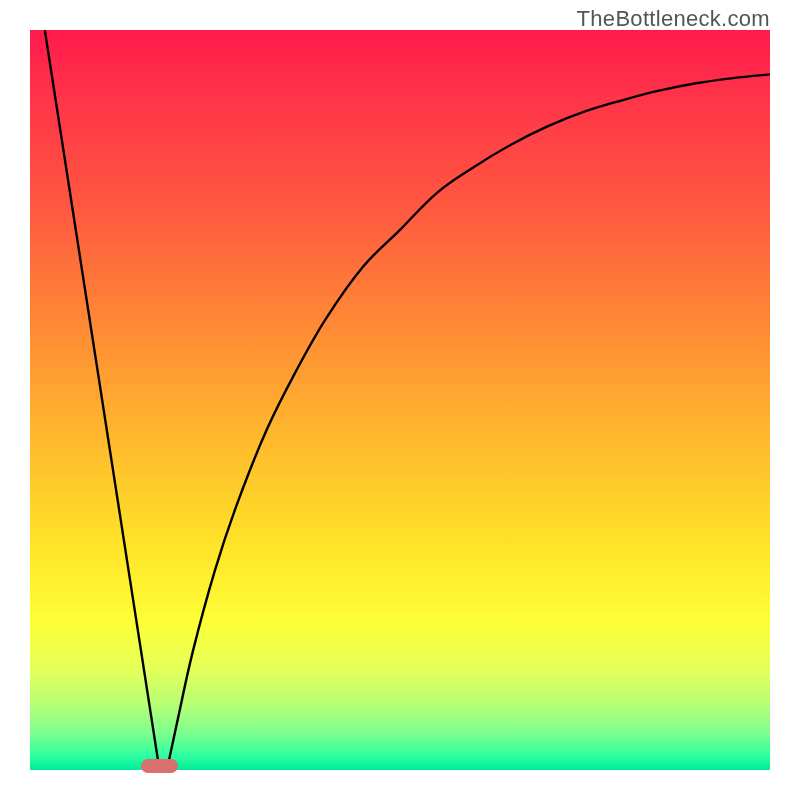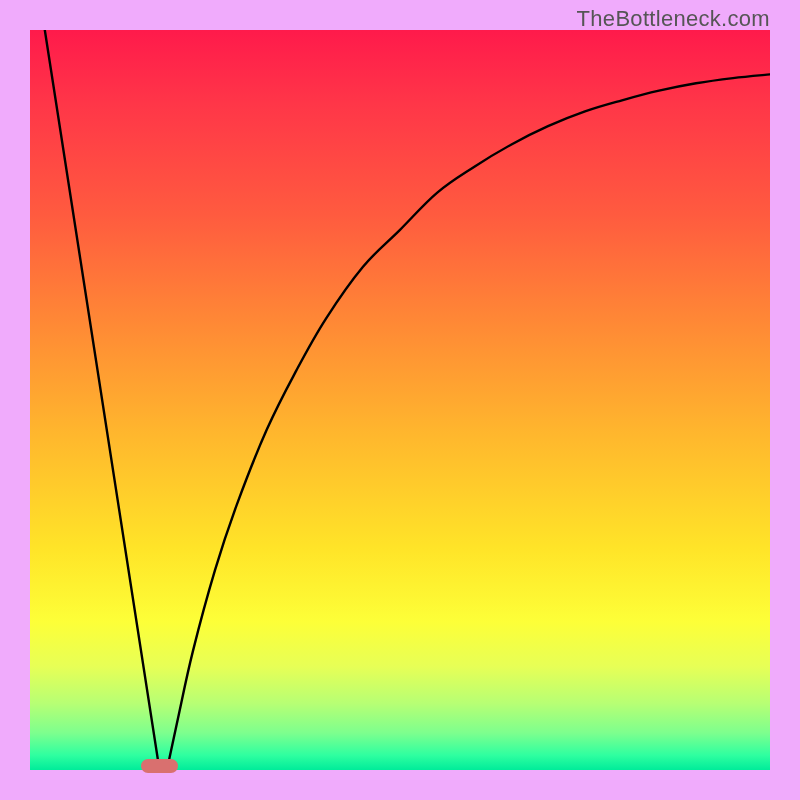--- a/index.html
+++ b/index.html
@@ -8,21 +8,21 @@
     width: 800px;
     height: 800px;
     overflow: hidden;
     background: #000;
     font-family: Arial, Helvetica, sans-serif;
   }
   .outer {
     position: relative;
     width: 800px;
     height: 800px;
-    background: #f0abfc;
+    background: #ffffff;
   }
   .plot-area {
     position: absolute;
     left: 30px;
     top: 30px;
     width: 740px;
     height: 740px;
     
     background: linear-gradient(
       to bottom,

